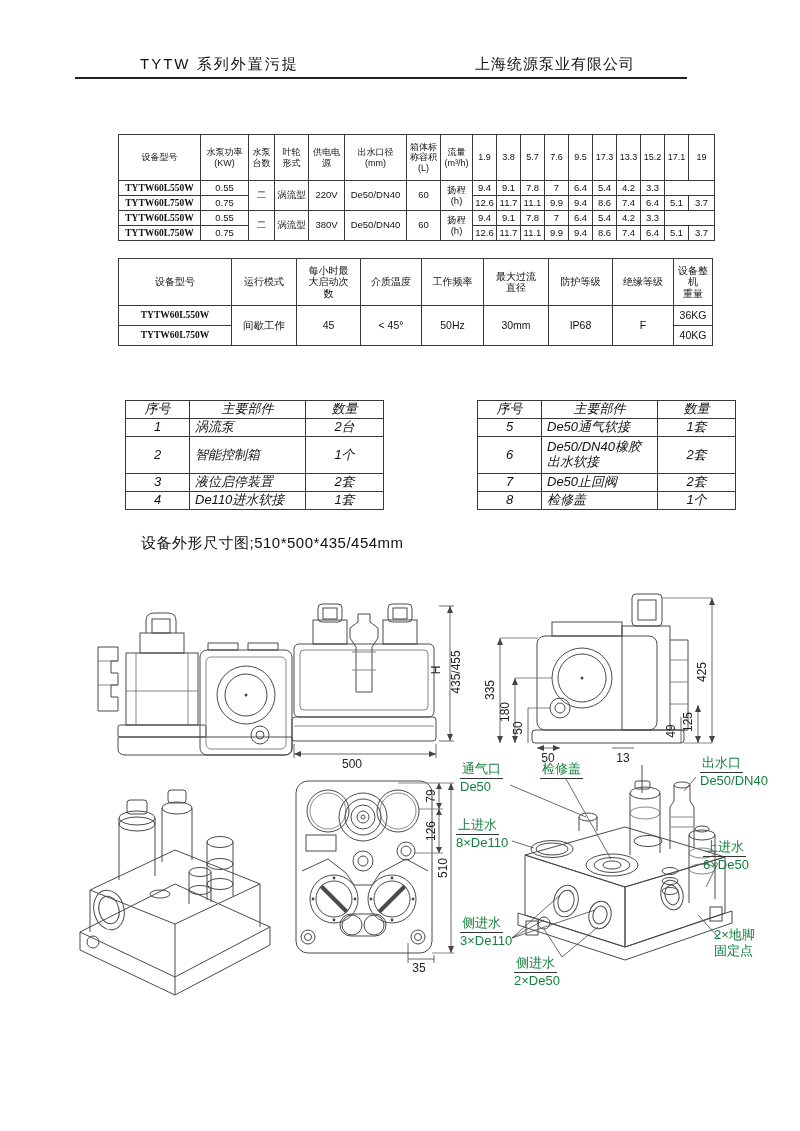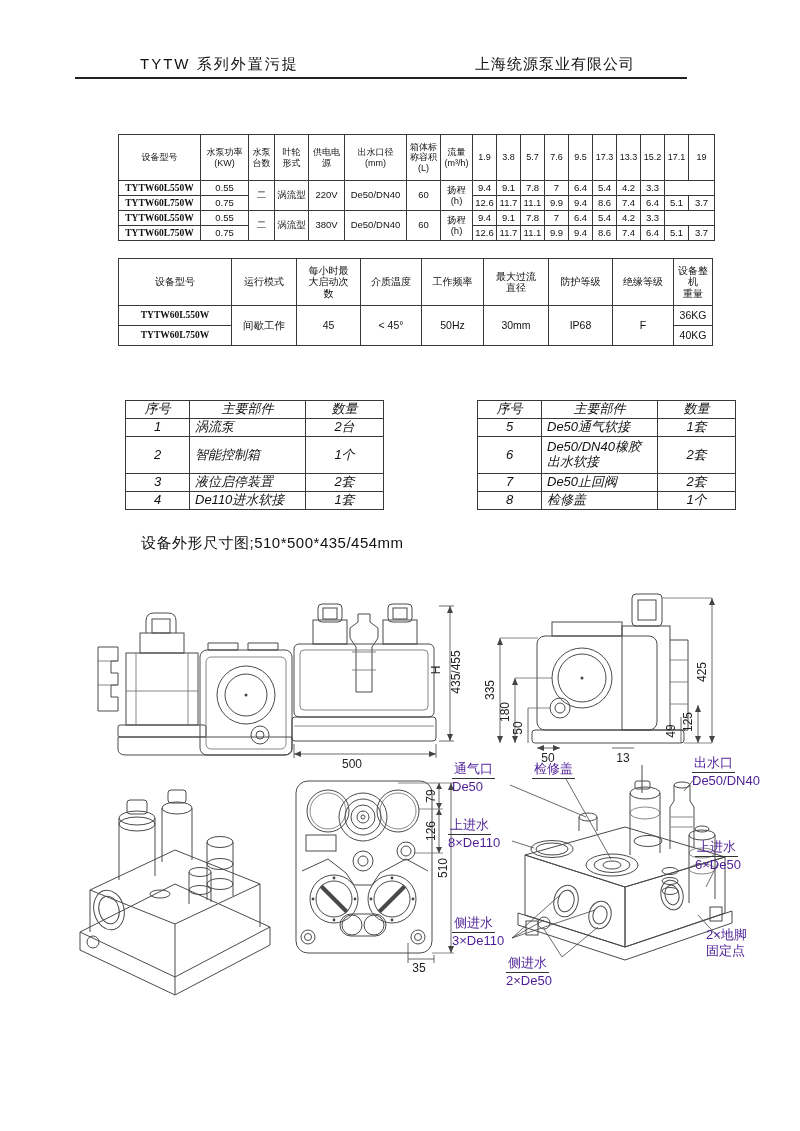--- a/index.html
+++ b/index.html
@@ -31,21 +31,21 @@
   .pt tr{height:18px;} .pt tr.dbl{height:37px;}
   
   .dim-note{left:103px;top:534px;font-size:15px;letter-spacing:0.5px;margin-left:38px;}
   
   svg{display:block;}
   .ln{stroke:#4a4a4a;stroke-width:1;fill:none;}
   .thin{stroke:#6a6a6a;stroke-width:0.8;fill:none;}
   .dim{stroke:#444;stroke-width:0.8;fill:none;}
   .dtx{font-size:12px;fill:#222;font-family:"Liberation Sans",sans-serif;}
   
-  .co{position:absolute;font-size:13px;line-height:1.2;color:#4c1d95;}
+  .co{position:absolute;font-size:13px;line-height:1.2;color:#15803d;margin-left:8px;}
   .co .u{display:inline-block;border-bottom:1px solid #333;padding:0 2px 1px 2px;}
   .co span{display:block;}
 </style>
 </head>
 <body>
 
 <div class="abs doc-title">TYTW 系列外置污提</div>
 <div class="abs company">上海统源泵业有限公司</div>
 <div class="abs rule"></div>
 

